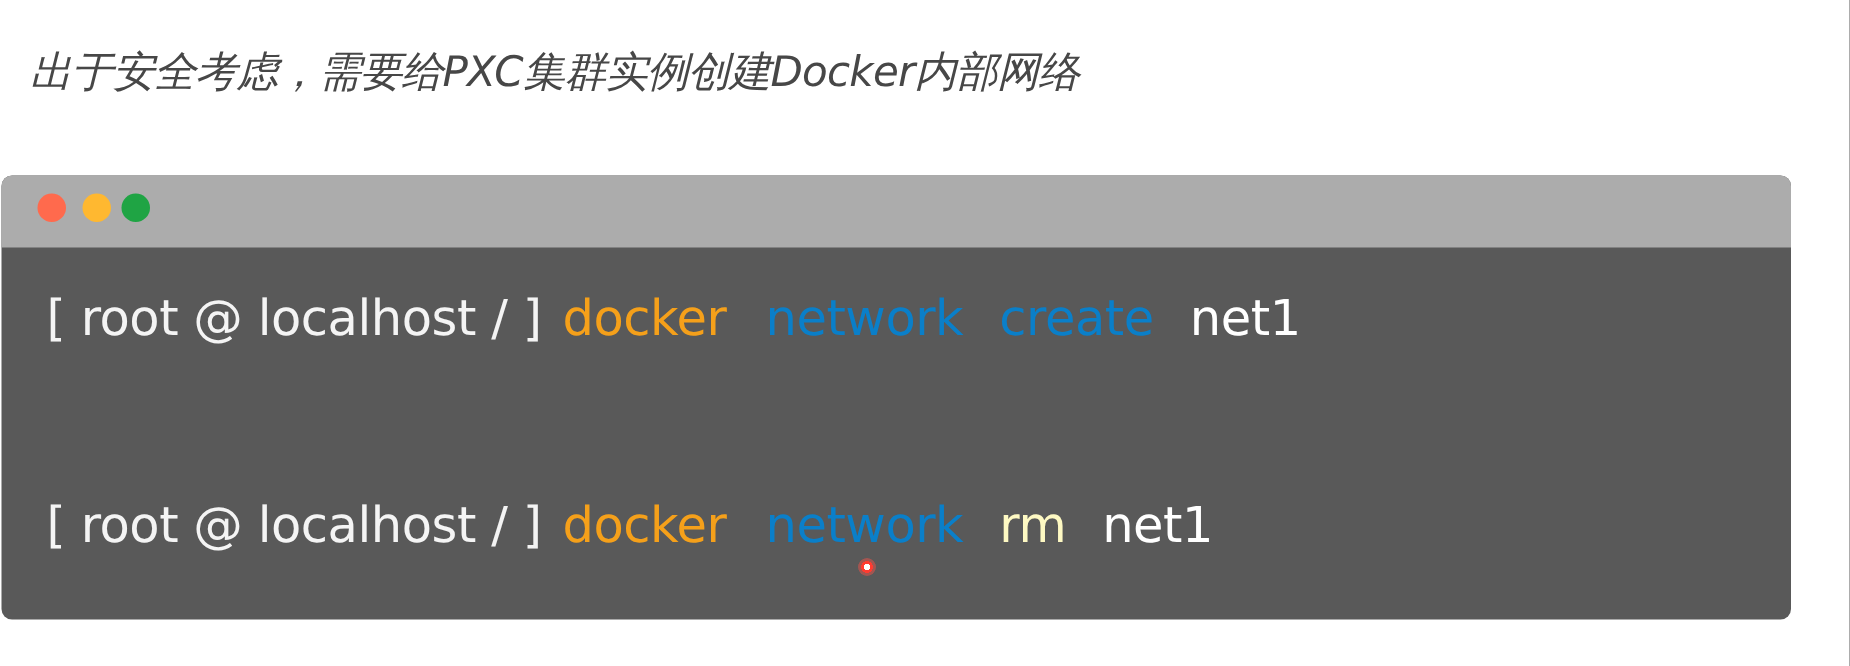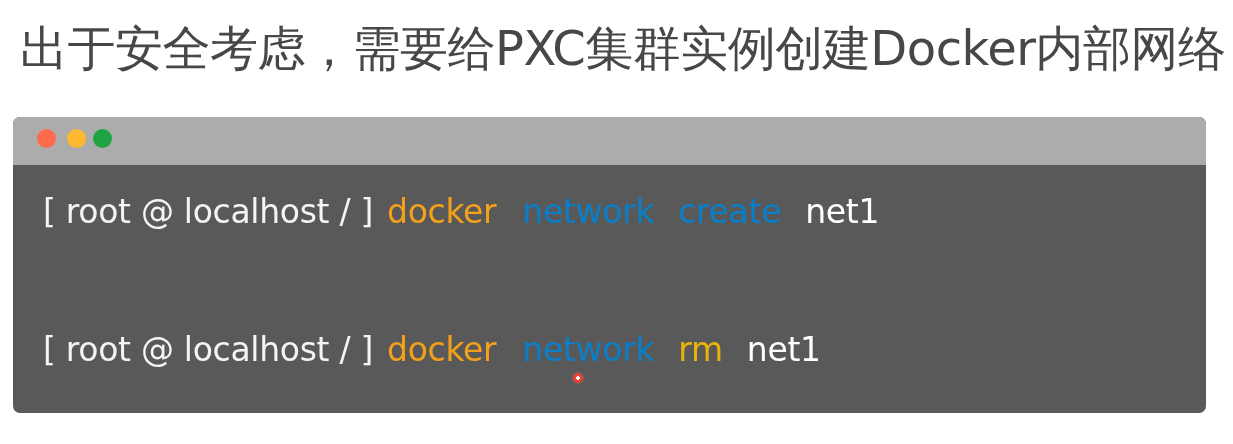--- a/index.html
+++ b/index.html
@@ -2,25 +2,26 @@
 <html><head>
   <meta charset="utf-8">
   <style>
     html, body { margin: 0; padding: 0; }
     body {
       width: 1233px; height: 444px; background: #ffffff; position: relative; overflow: hidden;
       font-family: "DejaVu Sans", "Liberation Sans", sans-serif;
     }
     .page-title {
       position: absolute; left: 20px; top: 22px;
-      font-size: 48px; color: #474747; letter-spacing: -0.5px; white-space: nowrap;
+      font-size: 28px; color: #474747; letter-spacing: -0.5px; white-space: nowrap;
       line-height: 52px;
+      font-style: italic;
     }
     .terminal {
-      position: absolute; left: 13px; top: 117px; width: 1193px; height: 296px;
+      position: absolute; left: 1px; top: 117px; width: 1193px; height: 296px;
       border-radius: 7px; overflow: hidden; background: #595959;
     }
     .titlebar {
       height: 48px; background: #acacac; position: relative;
     }
     .dot {
       position: absolute; top: 12px; width: 19px; height: 19px; border-radius: 50%;
     }
     .dot.red { left: 24px; }
     .dot.yellow { left: 54px; }
@@ -50,18 +51,18 @@
   <div class="titlebar" style="background: rgb(172, 172, 172);">
     <span class="dot red" style="background: rgb(255, 106, 77);"></span>
     <span class="dot yellow" style="background: rgb(255, 184, 48);"></span>
     <span class="dot green" style="background: rgb(31, 164, 68);"></span>
   </div>
   <div class="term-body">
     <div class="cmd-line" style="top:27px;">
       <span class="prompt" style="color: rgb(244, 244, 244);">[ root @ localhost / ]</span><span class="bin" style="color: rgb(245, 160, 26);">docker</span><span class="sub" style="color: rgb(10, 127, 201);">network</span><span class="action" style="color: rgb(10, 127, 201);">create</span><span class="arg" style="color: rgb(255, 255, 255);">net1</span>
     </div>
     <div class="cmd-line" style="top:165px;">
-      <span class="prompt" style="color: rgb(244, 244, 244);">[ root @ localhost / ]</span><span class="bin" style="color: rgb(245, 160, 26);">docker</span><span class="sub" style="color: rgb(10, 127, 201);">network</span><span class="action" style="color: #eab308;">rm</span><span class="arg" style="color: rgb(255, 255, 255);">net1</span>
+      <span class="prompt" style="color: rgb(244, 244, 244);">[ root @ localhost / ]</span><span class="bin" style="color: rgb(245, 160, 26);">docker</span><span class="sub" style="color: rgb(10, 127, 201);">network</span><span class="action" style="color: #fef9c3;">rm</span><span class="arg" style="color: rgb(255, 255, 255);">net1</span>
     </div>
   </div>
 </div>
 
 <div class="cursor"></div>
 
 </body></html>

